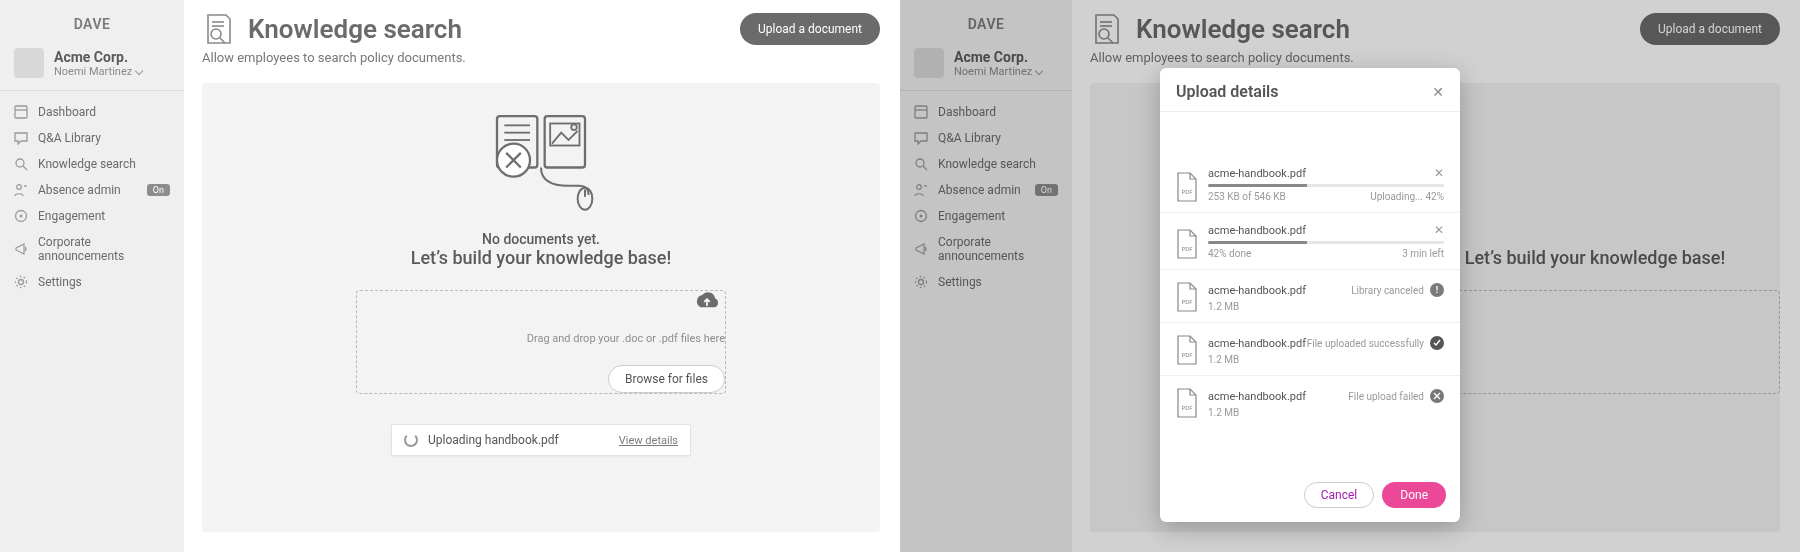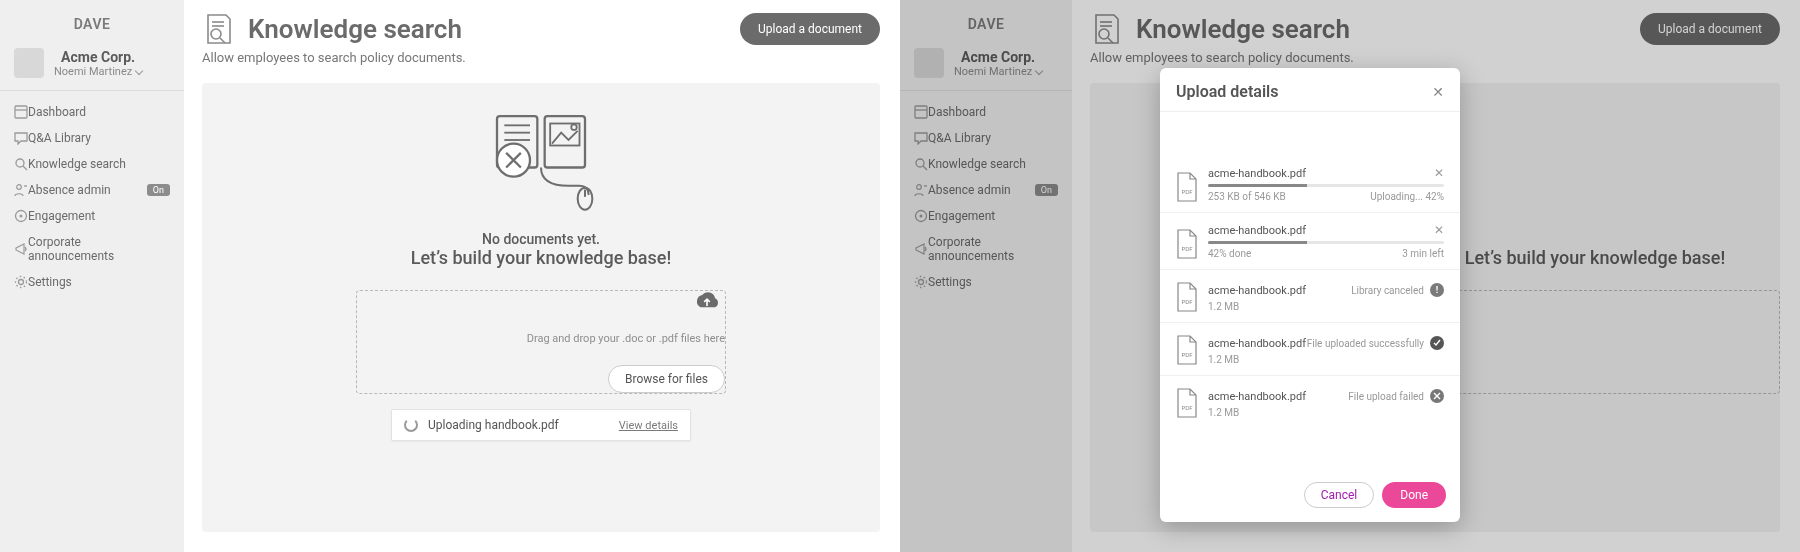--- a/index.html
+++ b/index.html
@@ -3,39 +3,39 @@
 <meta charset="utf-8">
 <style>
   * { box-sizing: border-box; margin: 0; padding: 0; font-family: -apple-system, BlinkMacSystemFont, "Segoe UI", Roboto, Arial, sans-serif; }
   body { display: flex; width: 1800px; height: 552px; background: #fff; color: #4a4a4a; }
   .screen { position: relative; width: 900px; height: 552px; display: flex; overflow: hidden; }
   .screen.dimmed::after { content: ""; position: absolute; inset: 0; background: rgba(0,0,0,0.18); pointer-events: none; }
   .sidebar { width: 184px; background: #efefef; padding: 10px 0 0 0; display: flex; flex-direction: column; }
   .brand { text-align: center; font-weight: 600; font-size: 14px; color: #7a7a7a; padding: 6px 0 10px; letter-spacing: .5px;}
   .org { display: flex; align-items: center; gap: 10px; padding: 6px 14px 12px; border-bottom: 1px solid #dcdcdc; margin-bottom: 8px; }
   .org-logo { width: 30px; height: 30px; background: #d8d8d8; border-radius: 4px; }
-  .org-text { display: flex; flex-direction: column; text-align: center; }
+  .org-text { display: flex; flex-direction: column; }
   .org-name { font-weight: 700; color: #5b5b5b; font-size: 14px; }
   .org-user { font-size: 11px; color: #8a8a8a; display: flex; align-items: center; gap: 4px; }
   .nav { display: flex; flex-direction: column; }
-  .nav-item { display: flex; align-items: center; padding: 6px 14px; font-size: 12px; color: #6b6b6b; cursor: pointer; }
+  .nav-item { display: flex; align-items: center; gap: 10px; padding: 6px 14px; font-size: 12px; color: #6b6b6b; cursor: pointer; }
   .nav-item svg { flex: none; }
   .nav-item .badge { margin-left: auto; background: #8c8c8c; color: #fff; font-size: 9px; padding: 1px 6px; border-radius: 3px; }
   .main { flex: 1; padding: 12px 20px 20px 18px; display: flex; flex-direction: column; background: #fff; }
   .header { display: flex; align-items: center; gap: 12px; margin-bottom: 4px; }
   .page-title { font-size: 26px; font-weight: 600; color: #6b6b6b; flex: 1; }
   .upload-btn { background: #6b6b6b; color: #fff; border: none; padding: 9px 18px; border-radius: 18px; font-size: 12px; cursor: pointer; }
   .subtitle { font-size: 13px; color: #777; margin-bottom: 18px; }
   .canvas { background: #f3f3f3; flex: 1; border-radius: 4px; display: flex; flex-direction: column; align-items: center; padding-top: 24px; }
   .empty-title { font-size: 14px; color: #5b5b5b; font-weight: 500; text-align: center; margin-top: 14px; }
   .empty-sub { font-size: 18px; color: #5b5b5b; font-weight: 500; text-align: center; }
   .dropzone { margin-top: 22px; width: 370px; height: 104px; border: 1px dashed #b8b8b8; border-radius: 4px; display: flex; flex-direction: column; align-items: flex-end; justify-content: center; gap: 20px; }
   .dz-text { font-size: 11px; color: #8e8e8e; }
   .browse-btn { background: #fff; border: 1px solid #ccc; border-radius: 16px; padding: 6px 16px; font-size: 12px; color: #555; cursor: pointer; }
-  .uploading-bar { margin-top: 15px; width: 300px; background: #fff; border: 1px solid #e2e2e2; border-radius: 2px; padding: 8px 12px; display: flex; align-items: center; gap: 10px; font-size: 12px; color: #555; box-shadow: 0 1px 2px rgba(0,0,0,0.05); }
+  .uploading-bar { margin-top: 30px; width: 300px; background: #fff; border: 1px solid #e2e2e2; border-radius: 2px; padding: 8px 12px; display: flex; align-items: center; gap: 10px; font-size: 12px; color: #555; box-shadow: 0 1px 2px rgba(0,0,0,0.05); }
   .uploading-bar .link { margin-left: auto; font-size: 11px; color: #7a7a7a; text-decoration: underline; cursor: pointer; }
 
   
   .modal { position: absolute; left: 260px; top: 68px; width: 300px; background: #fff; border-radius: 6px; box-shadow: 0 6px 24px rgba(0,0,0,0.25); z-index: 10; display: flex; flex-direction: column; gap: 44px; }
   .modal-header { display: flex; align-items: center; padding: 14px 16px 10px; border-bottom: 1px solid #eee; }
   .modal-title { font-size: 16px; font-weight: 600; color: #555; flex: 1; }
   .modal-close { cursor: pointer; color: #888; font-size: 14px; }
   .upload-list { display: flex; flex-direction: column; }
   .upload-row { display: flex; gap: 10px; padding: 10px 16px; border-bottom: 1px solid #f0f0f0; align-items: flex-end; }
   .file-icon { width: 22px; height: 30px; flex: none; margin-top: 2px; }

